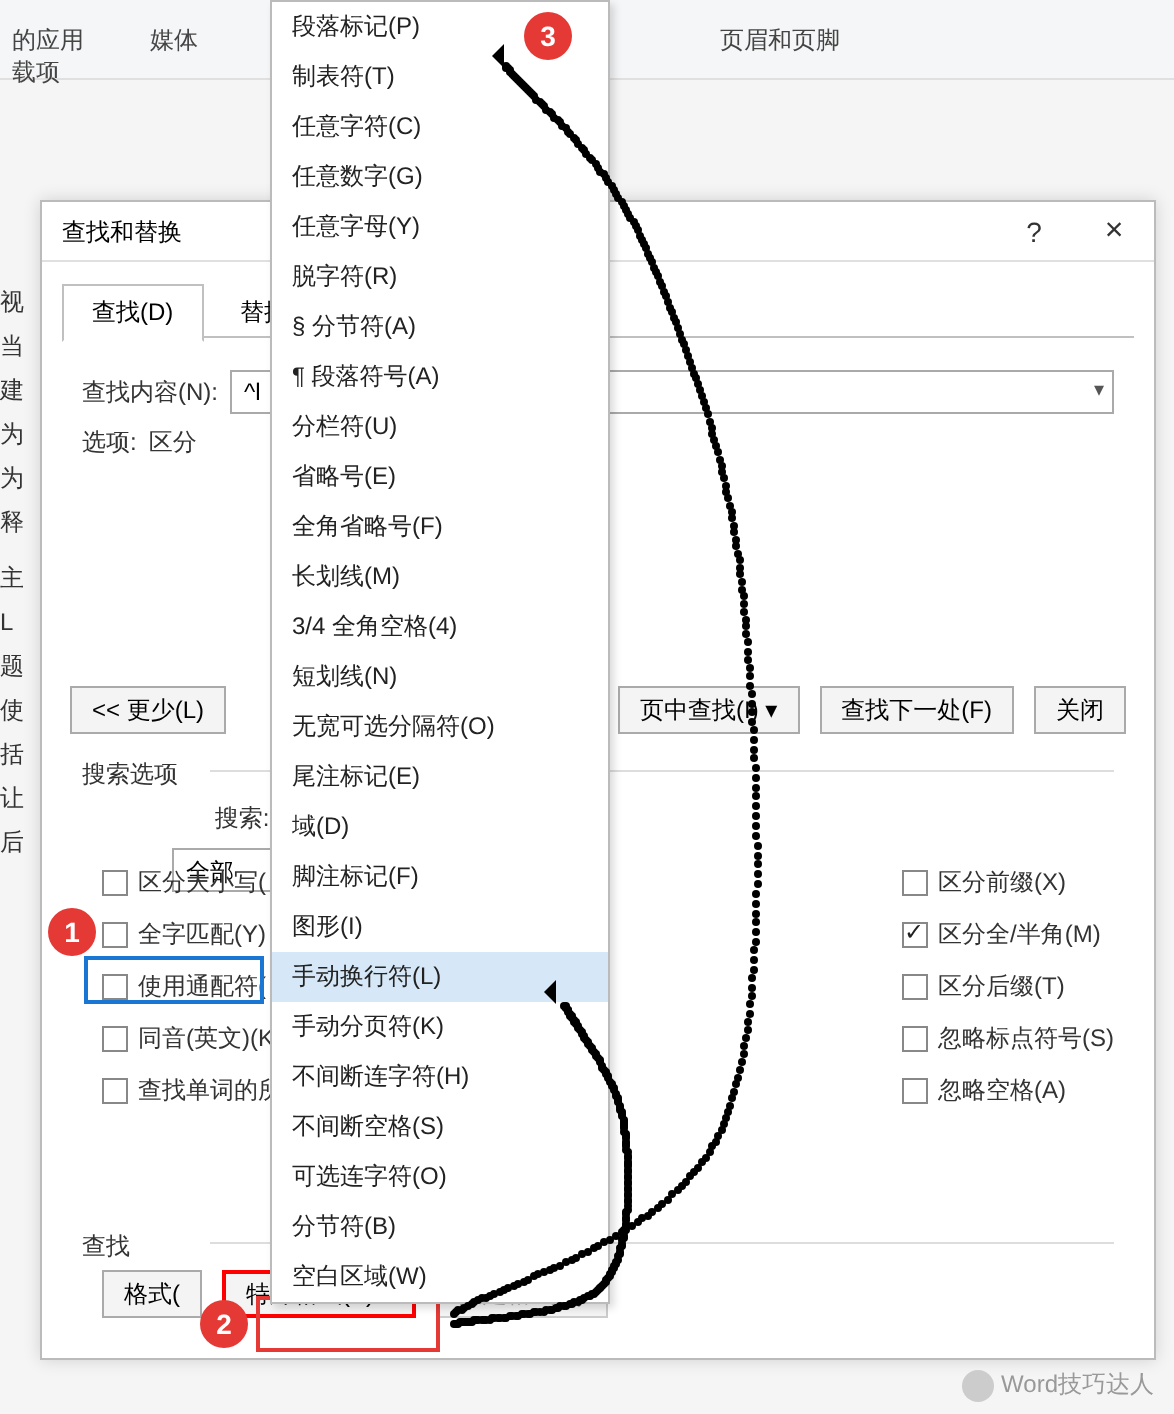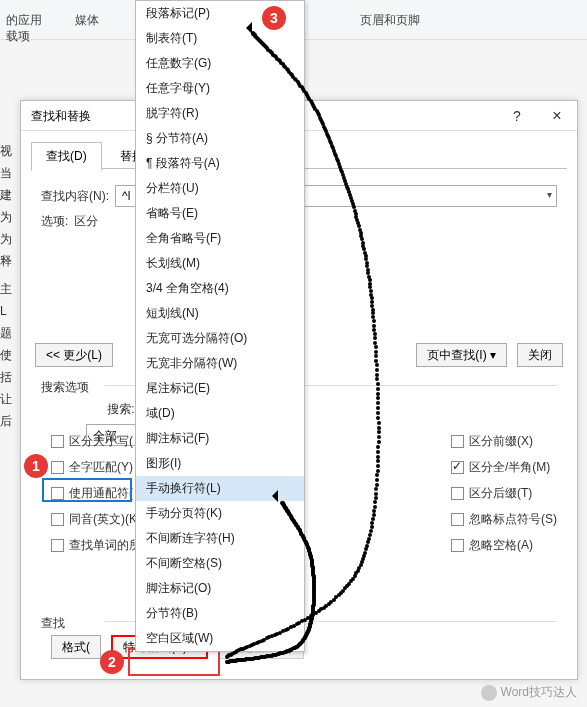--- a/index.html
+++ b/index.html
@@ -111,20 +111,21 @@
 
   <div class="row" style="top:112px;">
     <span class="lbl">选项:</span>
     <span class="lbl">区分</span>
   </div>
 
   <div style="position:absolute; top:242px; left:14px; right:14px; display:flex; gap:10px; align-items:center;">
     <span class="btn">&lt;&lt; 更少(L)</span>
     <span style="flex:1"></span>
     <span class="btn">页中查找(I) ▾</span>
+    <span class="btn">查找下一处(F)</span>
     <span class="btn">关闭</span>
   </div>
 
   <div class="group-label" style="top:278px;">搜索选项</div>
   <div class="hr" style="top:284px;"></div>
 
   <div class="row" style="top:300px; left:30px; right:auto; width:140px;flex-direction:column;">
     <span class="lbl">搜索:</span>
     <div class="combo" style="width:70px; flex:none;">
       <div class="combo-text">全部</div>
@@ -183,42 +184,42 @@
   <div class="formatbar">
     <span class="btn">格式(</span>
     <span class="btn" style="border:2px solid red;">特殊格式(E) ▾</span>
     <span class="btn" style="color:#aaa;border-color:#ccc;">限定格式(T)</span>
   </div>
 </div>
 
 <div class="menu">
   <div class="menu-item">段落标记(P)</div>
   <div class="menu-item">制表符(T)</div>
+  <div class="menu-item">任意字符(C)</div>
   <div class="menu-item">任意数字(G)</div>
   <div class="menu-item">任意字母(Y)</div>
   <div class="menu-item">脱字符(R)</div>
   <div class="menu-item">§ 分节符(A)</div>
   <div class="menu-item">¶ 段落符号(A)</div>
   <div class="menu-item">分栏符(U)</div>
   <div class="menu-item">省略号(E)</div>
   <div class="menu-item">全角省略号(F)</div>
   <div class="menu-item">长划线(M)</div>
   <div class="menu-item">3/4 全角空格(4)</div>
   <div class="menu-item">短划线(N)</div>
   <div class="menu-item">无宽可选分隔符(O)</div>
-  <div class="menu-item">无宽非分隔符(W)</div>
   <div class="menu-item">尾注标记(E)</div>
   <div class="menu-item">域(D)</div>
   <div class="menu-item">脚注标记(F)</div>
   <div class="menu-item">图形(I)</div>
   <div class="menu-item hover">手动换行符(L)</div>
   <div class="menu-item">手动分页符(K)</div>
   <div class="menu-item">不间断连字符(H)</div>
   <div class="menu-item">不间断空格(S)</div>
-  <div class="menu-item">脚注标记(O)</div>
+  <div class="menu-item">可选连字符(O)</div>
   <div class="menu-item">分节符(B)</div>
   <div class="menu-item">空白区域(W)</div>
 </div>
 
 <div class="redbox" style="left:137px; top:2px; width:122px; height:20px;"></div>
 
 <div class="redbox" style="left:137px; top:482px; width:122px; height:22px;"></div>
 
 <div class="bluebox" style="left:42px; top:478px; width:90px; height:24px;"></div>
 

